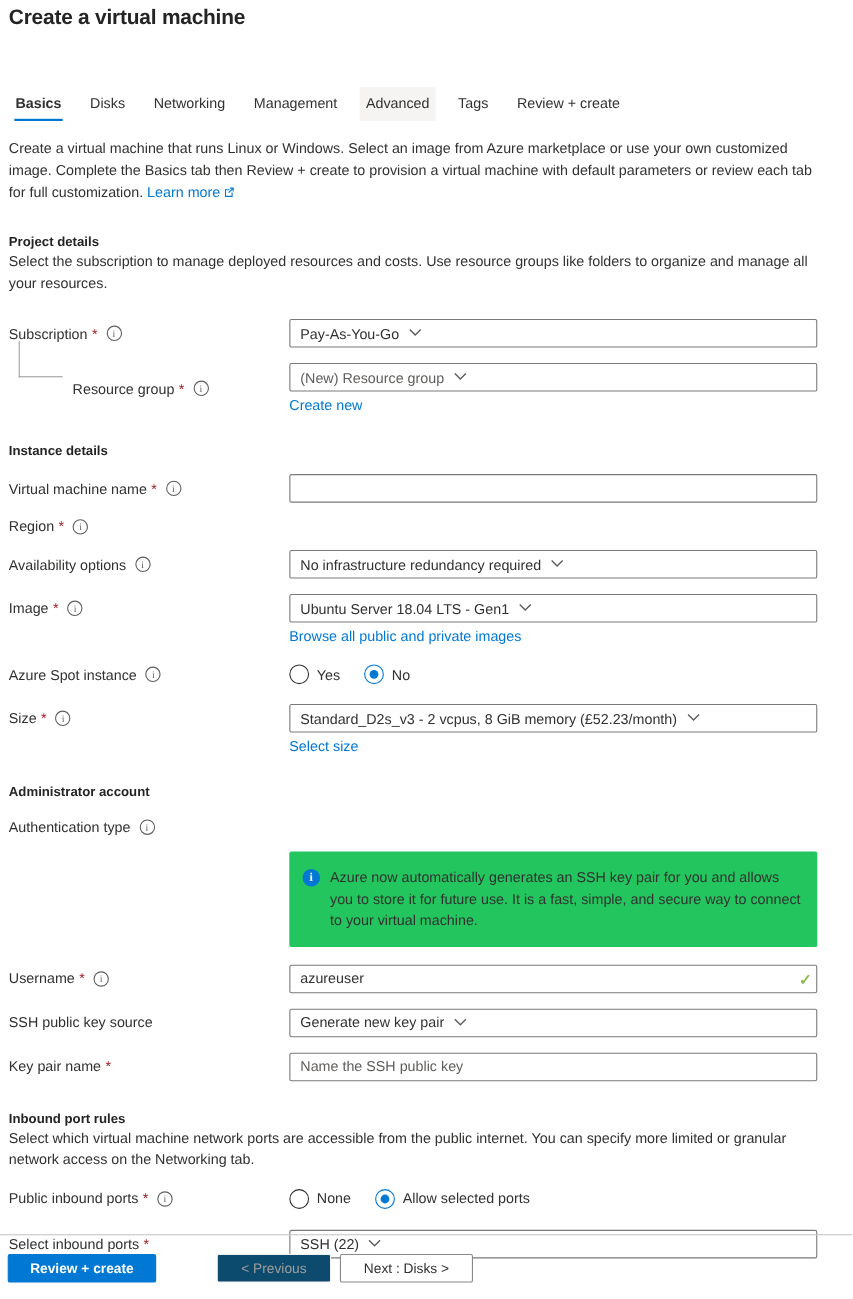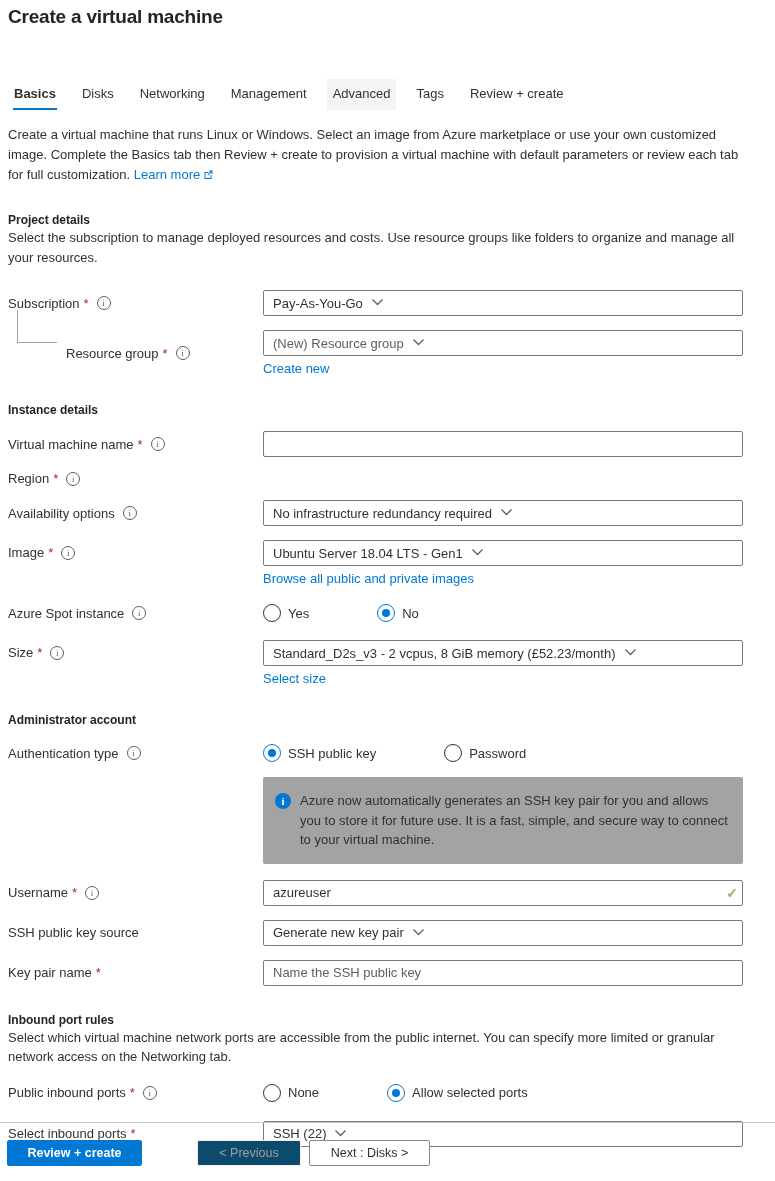--- a/index.html
+++ b/index.html
@@ -53,30 +53,30 @@
   .input-wrap .valid-check { position:absolute; right:9px; top:5px; color:#8cb94d; font-size:14px; font-weight:700; }
 
   .under-link { margin-top:5px; display:inline-block; }
 
   
   .connector { position:absolute; left:9px; top:-20px; width:40px; height:33px;
     border-left:1px solid #a19f9d; border-bottom:1px solid #a19f9d; }
   .indent-label { padding-left:58px; }
 
   
-  .radio-group { display:flex; align-items:center;gap:46px; }
+  .radio-group { display:flex; align-items:center; }
   .radio-option { display:flex; align-items:center; margin-right:22px; cursor:pointer; }
   .radio-circle { width:18px; height:18px; border:1px solid #323130; border-radius:50%; background:#fff;
     margin-right:7px; flex:0 0 auto; position:relative; }
   .radio-option.checked .radio-circle { border-color:#0078d4; }
   .radio-option.checked .radio-circle::after { content:""; position:absolute; left:4px; top:4px;
     width:8px; height:8px; border-radius:50%; background:#0078d4; }
 
   
-  .info-box { width:480px; background:#a3a3a3; border-radius:2px; padding:14px 14px 14px 12px;
+  .info-box { width:480px; background:#22c55e; border-radius:2px; padding:14px 14px 14px 12px;
     display:flex; margin-top:15px; }
   .info-box-icon { width:16px; height:16px; border-radius:50%; background:#0078d4; flex:0 0 auto;
     margin:2px 9px 0 0; position:relative; }
   .info-box-icon::before { content:"i"; position:absolute; left:0; right:0; top:0; bottom:0;
     color:#fff; font-size:11px; font-weight:700; line-height:16px; text-align:center;
     font-family:"Liberation Serif", serif; }
   .info-box-text { line-height:1.5; color:#323130; max-width:430px; }
 
   
   .footer { position:absolute; left:0; right:0; bottom:0; height:59px; border-top:1px solid #c8c6c4; }
@@ -240,32 +240,20 @@
     </div>
   </div>
 
   <div class="section-heading">Administrator account</div>
 
   <div class="field-row" style="margin-top:17px;">
     <div class="label-cell">
       <span class="lbl">Authentication type</span>
       <span class="info-icon"></span>
     </div>
-    <div class="control-cell">
-      <div class="radio-group">
-        <div class="radio-option checked">
-          <span class="radio-circle"></span>
-          <span>SSH public key</span>
-        </div>
-        <div class="radio-option">
-          <span class="radio-circle"></span>
-          <span>Password</span>
-        </div>
-      </div>
-    </div>
   </div>
 
   <div class="field-row top" style="margin-top:0;">
     <div class="label-cell"></div>
     <div class="control-cell">
       <div class="info-box">
         <span class="info-box-icon"></span>
         <span class="info-box-text">Azure now automatically generates an SSH key pair for you and allows you to store it for future use. It is a fast, simple, and secure way to connect to your virtual machine.</span>
       </div>
     </div>

